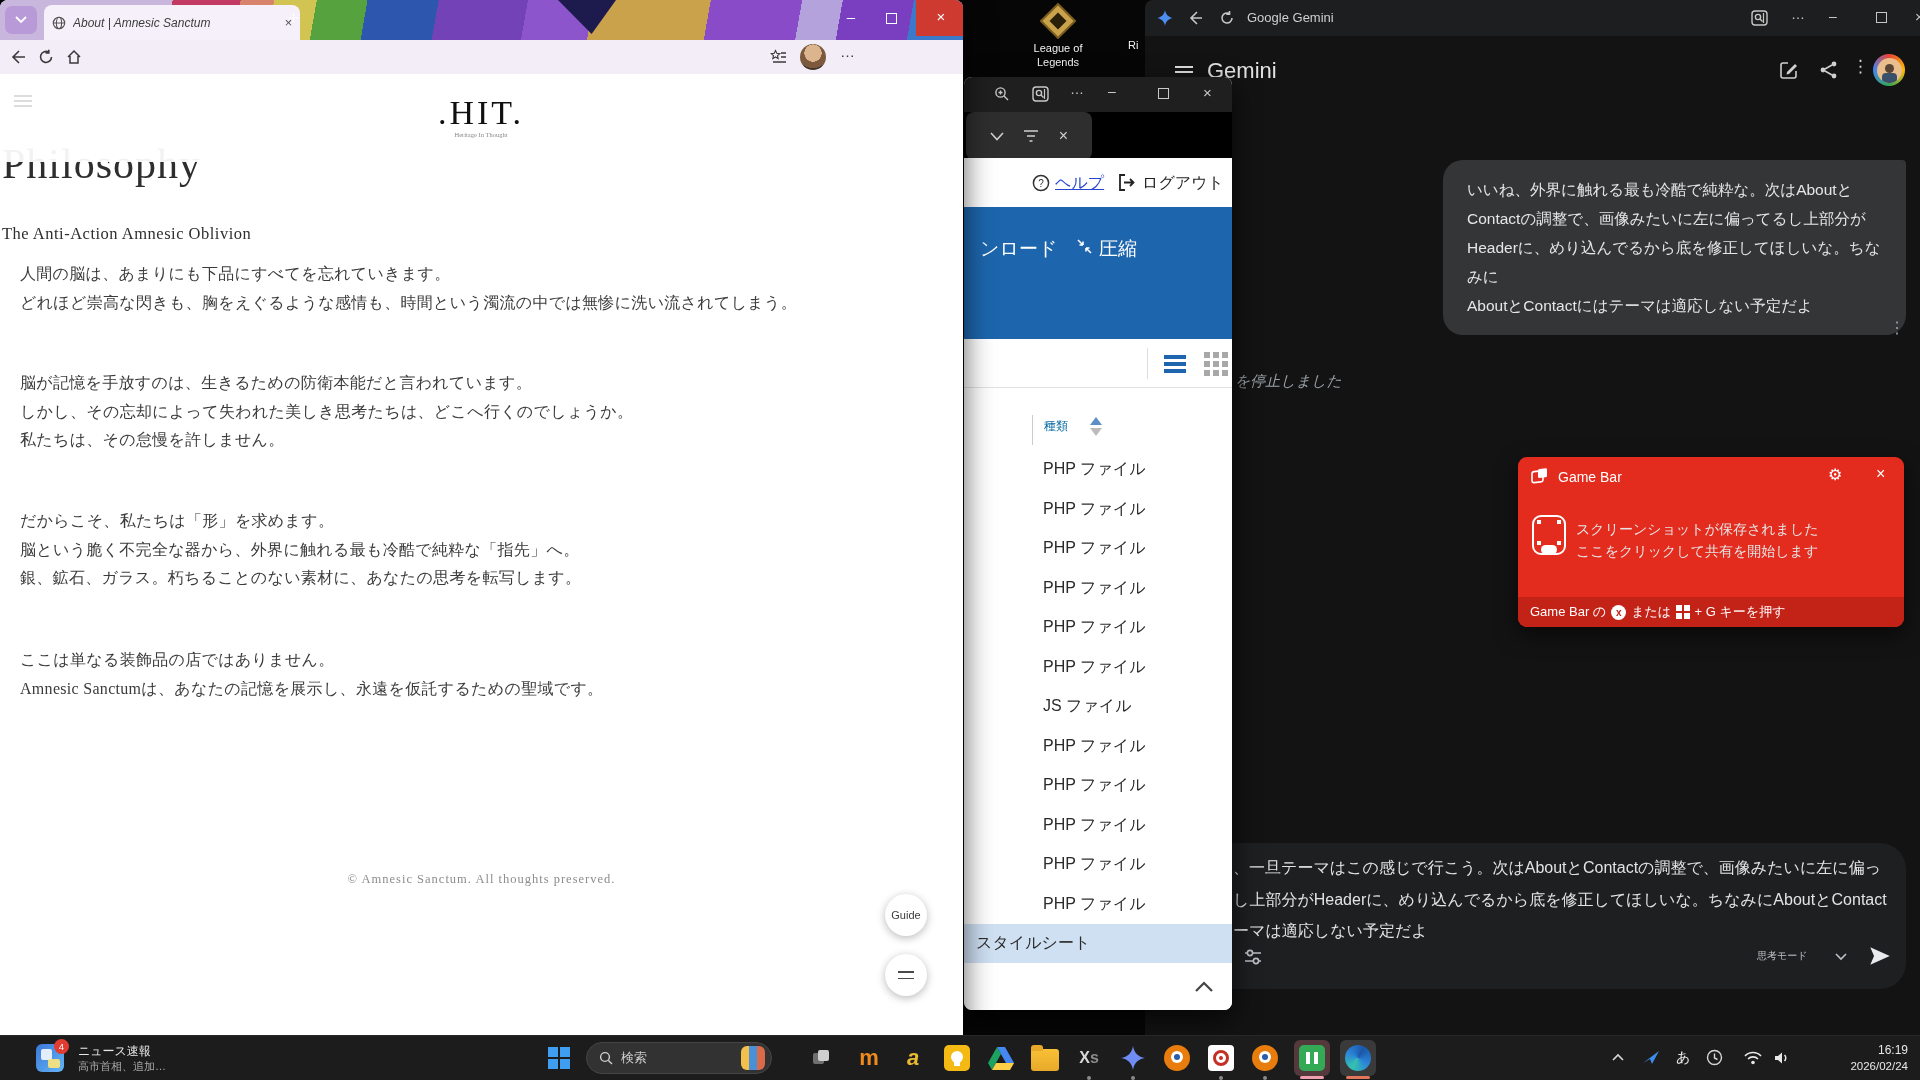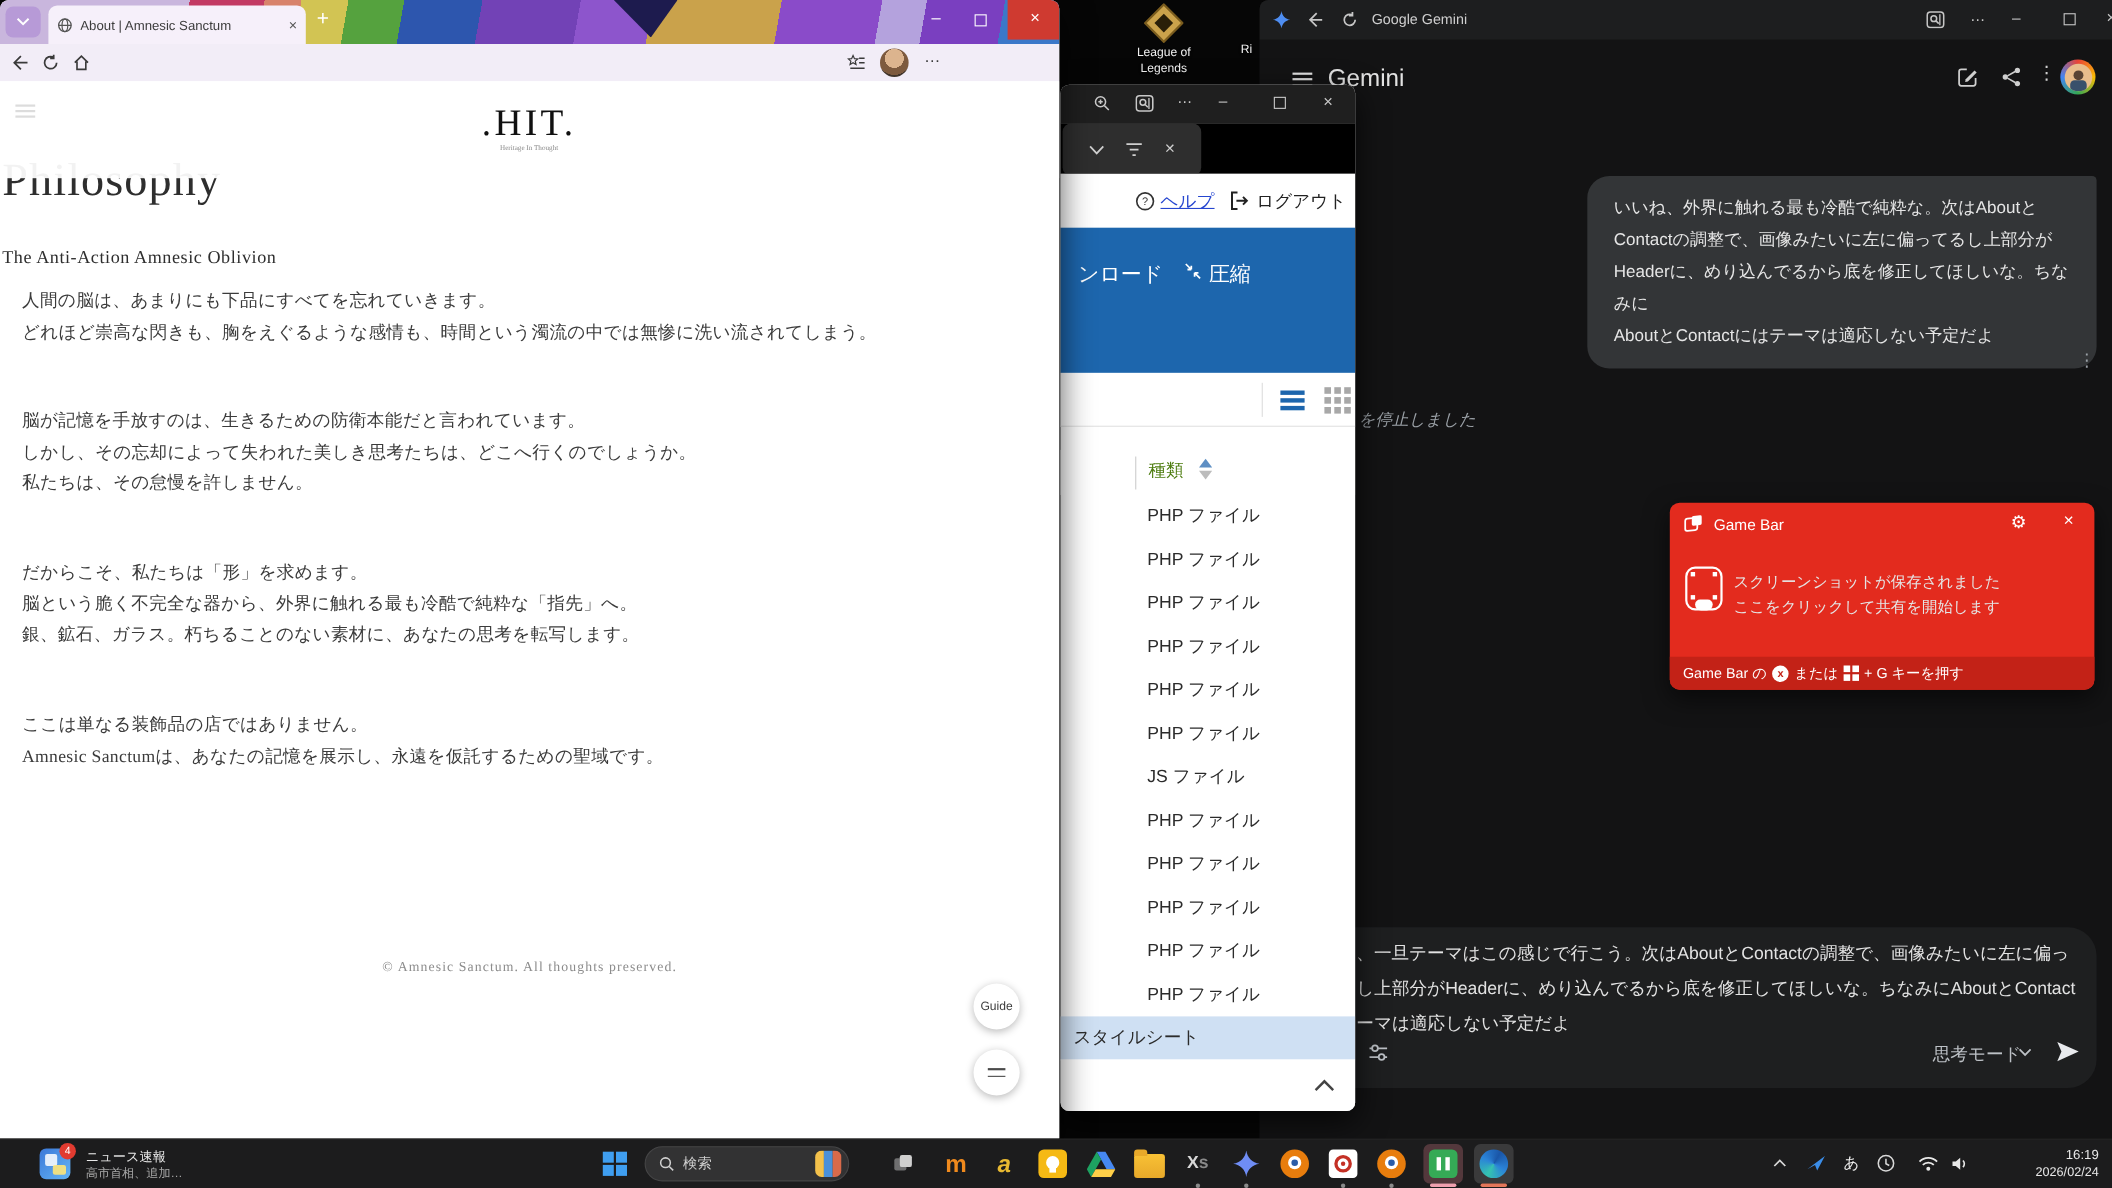--- a/index.html
+++ b/index.html
@@ -17,22 +17,22 @@
   .theme-bar { left:0; top:0; width:963px; height:40px;
     background:linear-gradient(100deg,#c9b6dd 0 170px,#c23a63 170px 237px,#d8836b 237px 270px,
       #d2c453 270px 312px,#55a23e 312px 362px,#2d56ae 362px 432px,#7242b6 432px 520px,
       #8d55cc 520px 585px,#caa24b 585px 700px,#8a4bc9 700px 790px,#b4a2dd 790px 830px,
       #7a3fc0 830px 900px,#3b78c9 900px 963px); }
   .navy-tri { left:558px; top:0; width:58px; height:34px; background:#1d1b4e;
     clip-path:polygon(0 0,100% 0,58% 100%); }
   .close-patch { left:916px; top:0; width:47px; height:36px; background:#cf3a30; }
   .tab-search { left:5px; top:6px; width:32px; height:28px; border-radius:7px; background:#b79ad7;
     display:flex; align-items:center; justify-content:center; }
-  .tab { left:44px; top:5px; width:234px; height:35px; background:#f6f0fa; border-radius:8px 8px 0 0;
-    display:flex; align-items:center; padding:0 8px; gap:7px; }
+  .tab { left:44px; top:5px; width:256px; height:35px; background:#f6f0fa; border-radius:8px 8px 0 0;
+    display:flex; align-items:center; padding:0 8px; gap:7px;font-style:italic; }
   .tab-title { font-size:12px; color:#3c3c3c; flex:1; white-space:nowrap; overflow:hidden; }
   .winbtn { color:#fff; font-size:15px; width:30px; text-align:center; top:8px; }
   .toolbar { left:0; top:40px; width:963px; height:34px; background:#f2edf7; }
   .urlpill { left:94px; top:44px; width:664px; height:26px; background:#fff; border-radius:13px;
     display:flex; align-items:center; padding:0 10px; gap:8px; box-shadow:0 0 0 1px #e6dff0 inset; }
   .urltext { font-size:13.5px; color:#1f1f1f; flex:1; white-space:nowrap; overflow:hidden; }
   .chat-pill { left:872px; top:44px; width:80px; height:27px; background:#fff; border-radius:14px;
     display:flex; align-items:center; gap:6px; padding:0 9px; box-shadow:0 1px 3px rgba(60,40,90,.25); }
   .chat-swirl { width:14px; height:14px; border-radius:50%;
     background:conic-gradient(#e85aa0,#f0a84a,#43c6c8,#7a5ae8,#e85aa0); }
@@ -73,21 +73,21 @@
   .mw-link { font-size:16px; color:#2646d0; }
   .mw-logout { font-size:16px; color:#222; }
   .mw-blue { left:0; top:130px; width:268px; height:132px; background:#1d66ad; color:#fff; }
   .mw-blue-label { font-size:19px; color:#fff; }
   .mw-viewrow { left:0; top:262px; width:268px; height:49px; background:#fff; border-bottom:1px solid #e2e2e2; }
   .vdiv { width:1px; background:#ddd; }
   .listicon span { display:block; height:4px; margin:3px 0; background:#1d66ad; width:22px; }
   .gridicon { display:grid; grid-template-columns:repeat(3,6px); grid-gap:3px; }
   .gridicon i { width:6px; height:6px; background:#a8a8a8; }
   .mw-sortrow { left:0; top:332px; width:268px; height:41px; background:#fff; }
-  .sort-label { font-size:16px; color:#4d7c0f; }
+  .sort-label { font-size:12px; color:#0369a1; }
   .tri-up { width:0; height:0; border-left:6px solid transparent; border-right:6px solid transparent;
     border-bottom:8px solid #5e8fc4; }
   .tri-dn { width:0; height:0; border-left:6px solid transparent; border-right:6px solid transparent;
     border-top:8px solid #bcbcbc; margin-top:3px; }
   .mw-rows { left:0; top:373px; width:268px; }
   .mw-row { height:39.5px; display:flex; align-items:center; padding-left:79px;
     font-size:16px; color:#2b2b2b; }
   .mw-row.sel { background:#cfe0f3;padding-left:12px; }
   .mw-footer { left:0; top:886px; width:268px; height:47px; background:#fff;
     display:flex; align-items:center; justify-content:flex-end; padding-right:18px; }
@@ -98,21 +98,21 @@
   .gw-titlebar { left:0; top:0; width:775px; height:36px; background:#1d1e1f; }
   .gw-title { font-size:13px; color:#cfcfcf; }
   .gw-header { left:0; top:36px; width:775px; height:64px; }
   .gw-name { font-size:22px; color:#e3e3e3; }
   .burger span { display:block; width:18px; height:2px; background:#e0e0e0; margin:3.5px 0; }
   .gw-bubble { left:298px; top:160px; width:463px; background:#333537; border-radius:20px 4px 20px 20px;
     padding:15px 24px; font-size:15.5px; line-height:29px; color:#e6e6e6; }
   .gw-stopped { left:90px; top:372px; font-size:15px; font-style:italic; color:#9aa0a6; }
   .gw-input { left:60px; top:843px; width:701px; height:146px; background:#1e1f20; border-radius:26px; }
   .gw-input-text { left:28px; top:9px; font-size:16px; line-height:31.5px; color:#e3e3e3; }
-  .gw-mode { font-size:16px; color:#bdc1c6; }
+  .gw-mode { font-size:10px; color:#bdc1c6; }
   .gw-disclaimer { left:0; top:1004px; width:775px; text-align:center; font-size:12.5px; color:#9aa0a6; }
 
   
   #gamebar { left:1518px; top:457px; width:386px; height:170px; z-index:40; border-radius:9px;
     background:#e32b1e; box-shadow:0 8px 22px rgba(0,0,0,.55); color:#fff; }
   .gb-title { font-size:14px; color:#fff; }
   .gb-line { font-size:14px; line-height:22px; color:#e5e5e5; }
   .gb-footer { left:0; top:140px; width:386px; height:30px; background:#c32217; border-radius:0 0 9px 9px;
     display:flex; align-items:center; gap:5px; padding:0 12px; font-size:13px; color:#fff; }
   .gb-shot { width:34px; height:40px; border:2.5px solid #fff; border-radius:9px; position:relative; }

